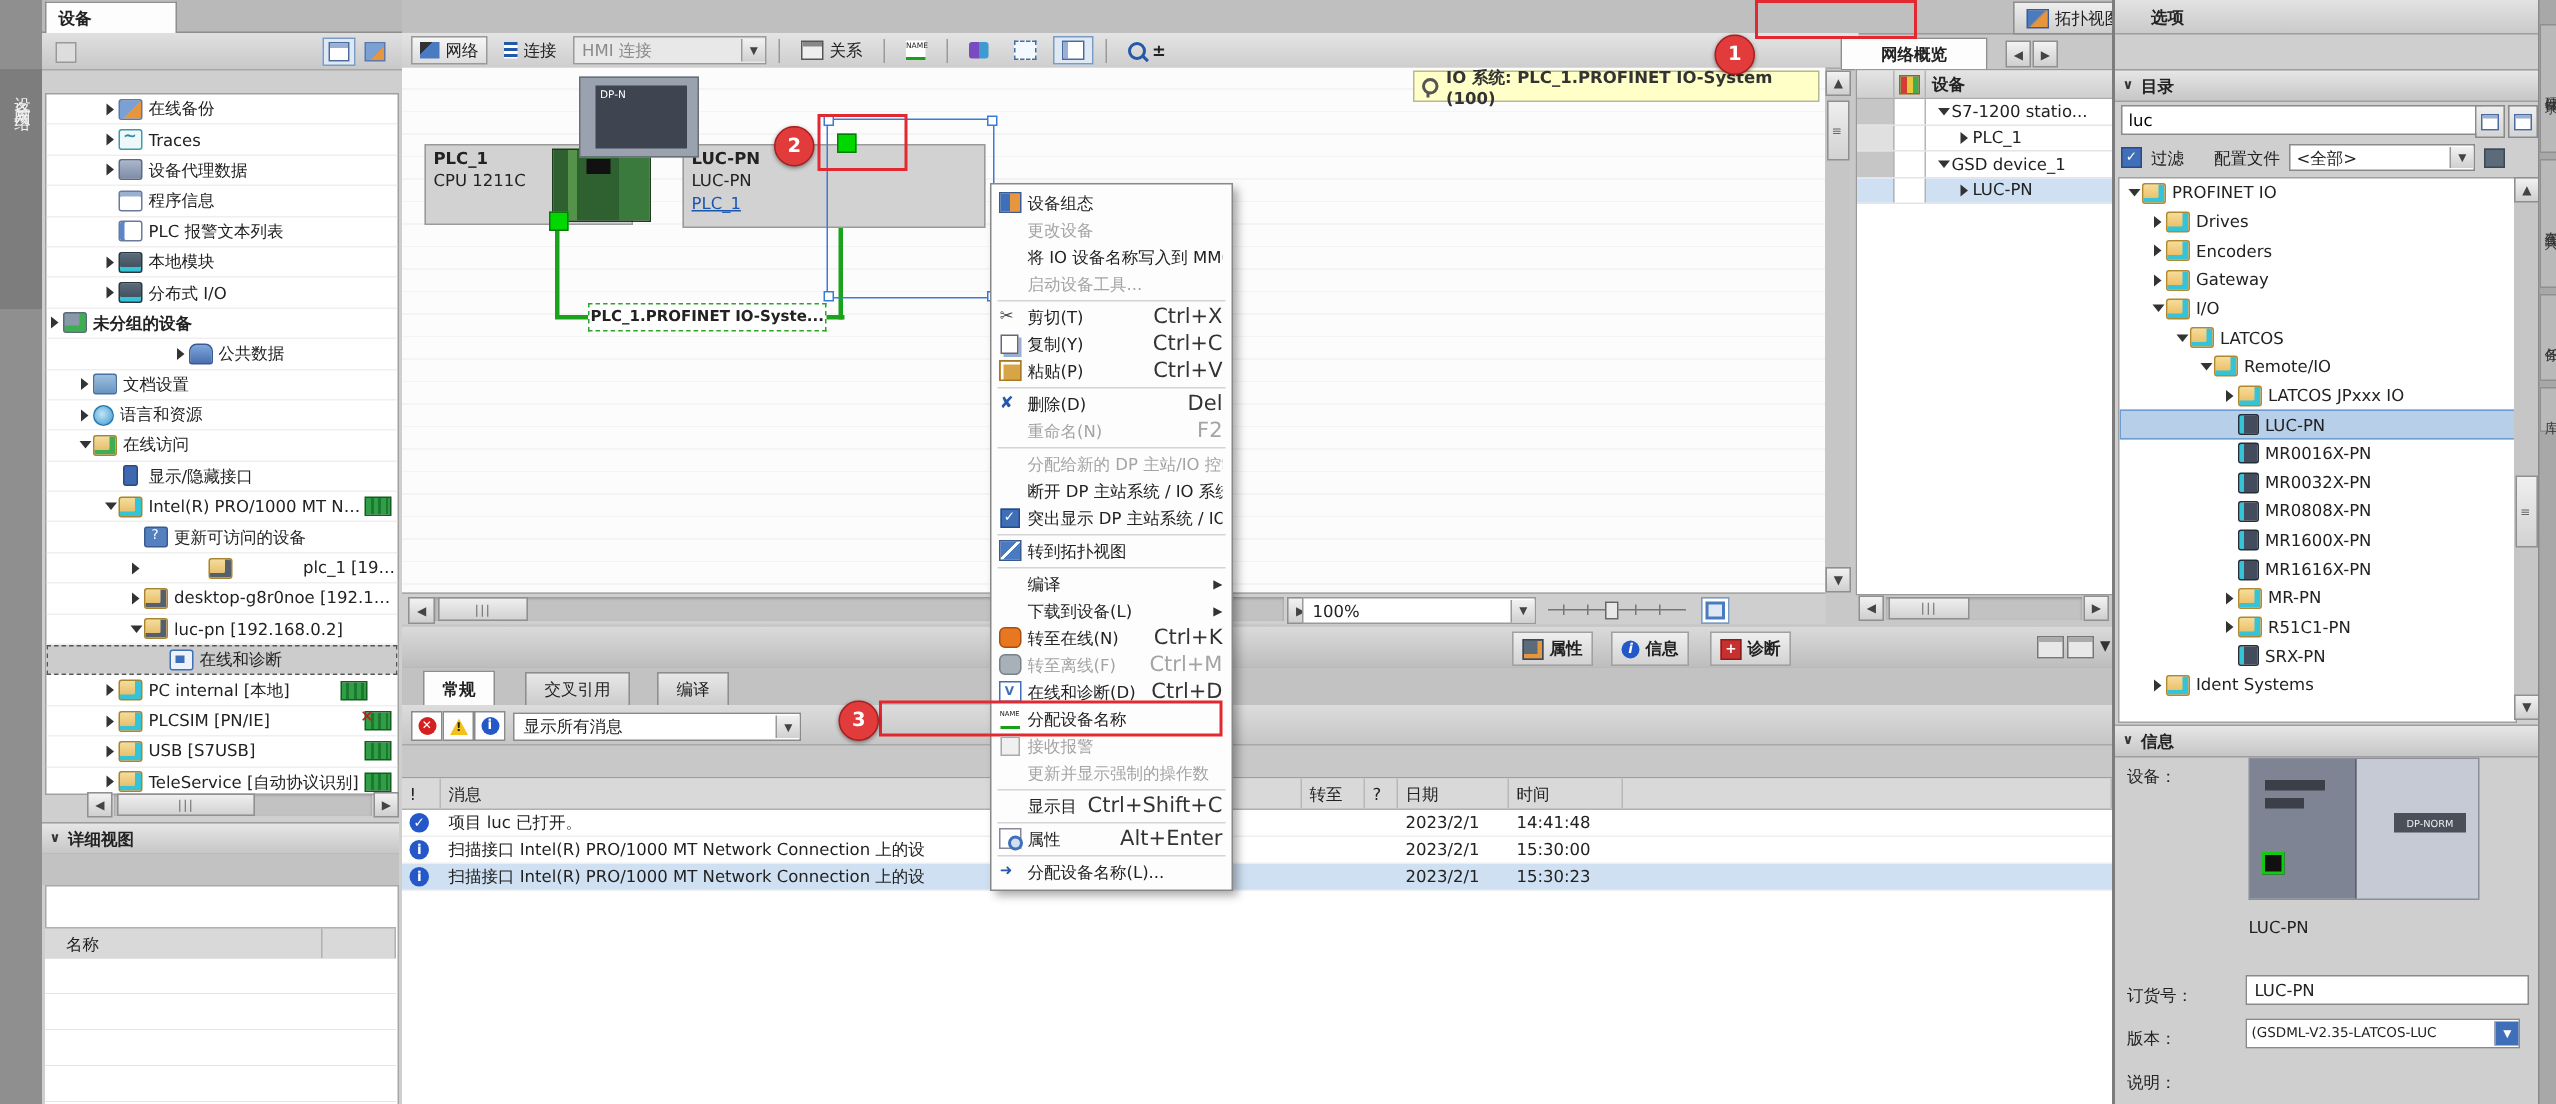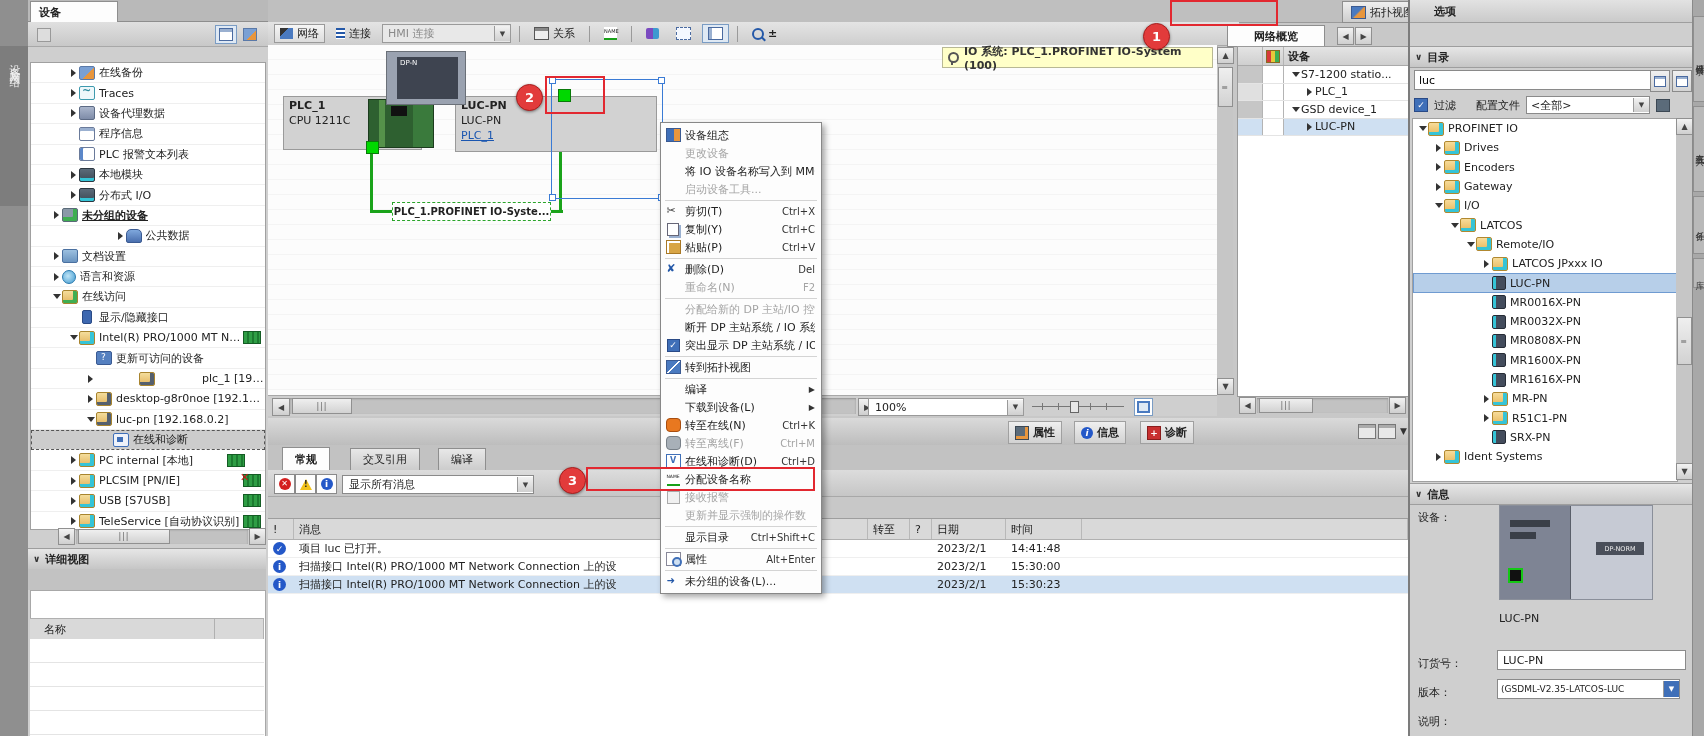--- a/index.html
+++ b/index.html
@@ -147,21 +147,21 @@
   .mg-hdr div{border-right:1px solid #b8b8b8;display:flex;align-items:center;padding-left:5px;}
   .msg-row{height:17px;border-bottom:1px solid #efefef;}
   .msg-row div{display:flex;align-items:center;padding-left:5px;white-space:nowrap;overflow:hidden;}
   .msg-row.sel{background:#cfe0f2;}
   .m-ico{width:13px;height:13px;border-radius:50%;background:#2458c8;color:#fff;font-size:9px;display:flex;align-items:center;justify-content:center;font-weight:bold;flex:none;}
   
   #context-menu{left:660px;top:122px;width:160px;background:#fdfdfd;border:1px solid #888;box-shadow:3px 3px 6px rgba(0,0,0,.35);z-index:50;padding:3px 0;}
   .cm-item{display:flex;align-items:center;height:18px;padding:0 6px 0 4px;position:relative;white-space:nowrap;}
   .cm-item .cmi{width:16px;margin-right:4px;flex:none;display:flex;justify-content:center;}
   .cm-item .cml{flex:1;overflow:hidden;}
-  .cm-item .cms{color:#333;margin-left:8px;font-size:10px;}
+  .cm-item .cms{color:#333;margin-left:8px;font-size:14px;}
   .cm-item.dis .cml,.cm-item.dis .cms{color:#a4a4a4;}
   .cm-sep{height:1px;background:#d4d4d4;margin:1.5px 4px;}
   .cm-sub{font-size:8px;color:#333;}
   .cm-item.hl .redbox{position:absolute;left:-75px;right:6px;top:-3px;bottom:-3px;border:2px solid #e22830;pointer-events:none;}
   .mi{width:13px;height:12px;display:inline-block;position:relative;}
   .mi-devconf{background:linear-gradient(90deg,#3f6fb8 50%,#e8963d 50%);border:1px solid #3a5a92;}
   .mi-cut{color:#444;font-size:11px;line-height:12px;}
   .mi-copy{width:10px;height:11px;background:#fff;border:1px solid #667;box-shadow:2px 2px 0 #9ab0d0;}
   .mi-paste{background:#d8a546;border:1px solid #a87826;box-shadow:inset 2px 2px 0 #fff;}
   .mi-del{color:#2458a8;font-weight:bold;font-size:11px;line-height:12px;}
@@ -271,21 +271,21 @@
           <span class="ico ic-folder-dev"></span>
           <span class="lab">本地模块</span>
         </div>
         <div class="t-row" style="padding-left: 37px;">
           <span class="arr">
             <span class="a-r"></span>
           </span>
           <span class="ico ic-folder-dev"></span>
           <span class="lab">分布式 I/O</span>
         </div>
-        <div class="t-row" style="padding-left: 20px; text-decoration: underline;">
+        <div class="t-row" style="">
           <span class="arr">
             <span class="a-r"></span>
           </span>
           <span class="ico ic-ungrouped"></span>
           <span class="lab bold">未分组的设备</span>
         </div>
         <div class="t-row" style="padding-left: 8px; justify-content: center;">
           <span class="arr">
             <span class="a-r"></span>
           </span>
@@ -822,21 +822,21 @@
           <span class="mi mi-props"></span>
         </span>
         <span class="cml">属性</span>
         <span class="cms">Alt+Enter</span>
       </div>
       <div class="cm-sep"></div>
       <div class="cm-item">
         <span class="cmi">
           <span class="mi mi-export">➜</span>
         </span>
-        <span class="cml">未分组的设备(L)...</span>
+        <span class="cml">分配设备名称(L)...</span>
       </div>
     </div>
 
   <div class="abs" id="options-panel">
     <div id="op-header">选项</div>
     <div class="sec-hdr" style="top:46px">
       <span class="chev">∨</span>
         <span>目录</span>
     </div>
     <input id="cat-search" value="luc" style="">

